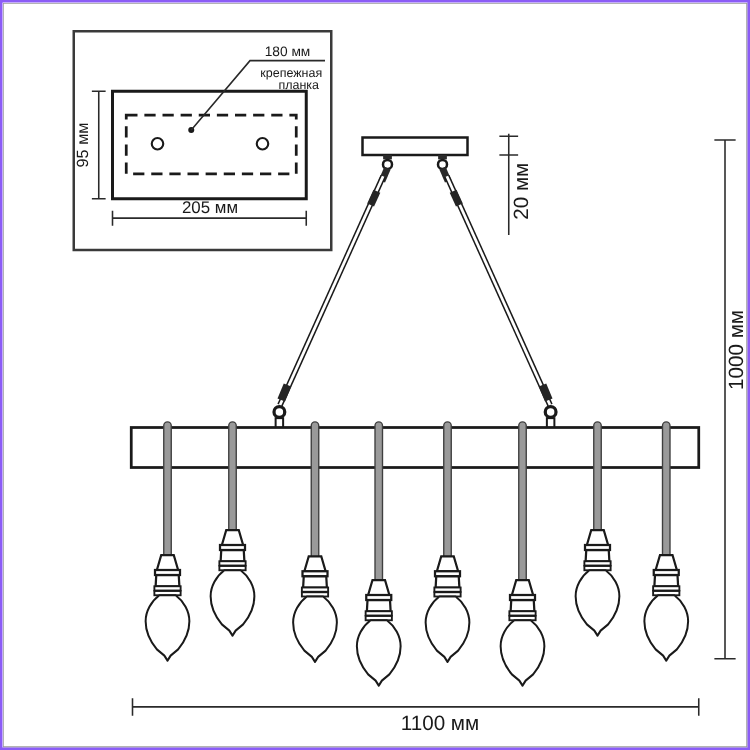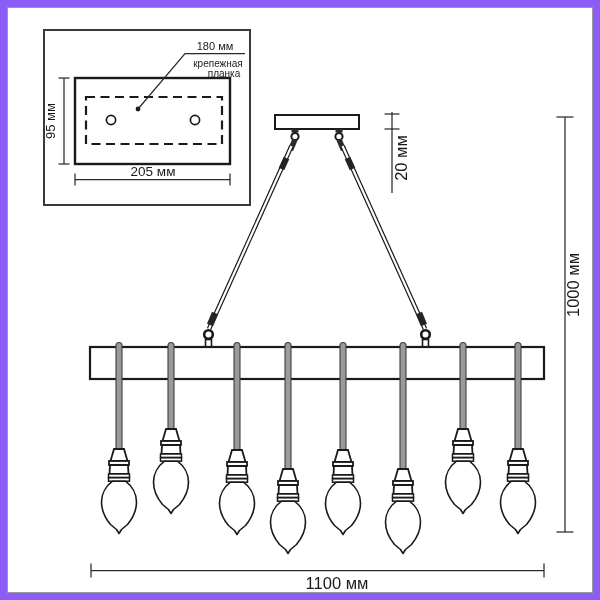--- a/index.html
+++ b/index.html
@@ -1,23 +1,24 @@
 <!DOCTYPE html>
 <html><head>
 <meta charset="utf-8">
 <style>
   html,body{margin:0;padding:0;background:#fff;}
   .frame{
     position:relative;
     width:600px;height:600px;
     box-sizing:border-box;
     background:#fff;
-    border:7px solid #8b5cf6;
+    border:2px solid #8b5cf6;
     box-shadow: inset 0 0 0 1px #9a9a9a;
     overflow:hidden;
+    padding-left:20px;
   }
   svg{display:block;}
   text{
     font-family:"Liberation Sans", sans-serif;
     fill:#1a1a1a;
   }
   .t-small{font-size:11px;}
   .t-tiny{font-size:10px;}
   .t-inset{font-size:13px;}
   .t-inset2{font-size:13.5px;}

